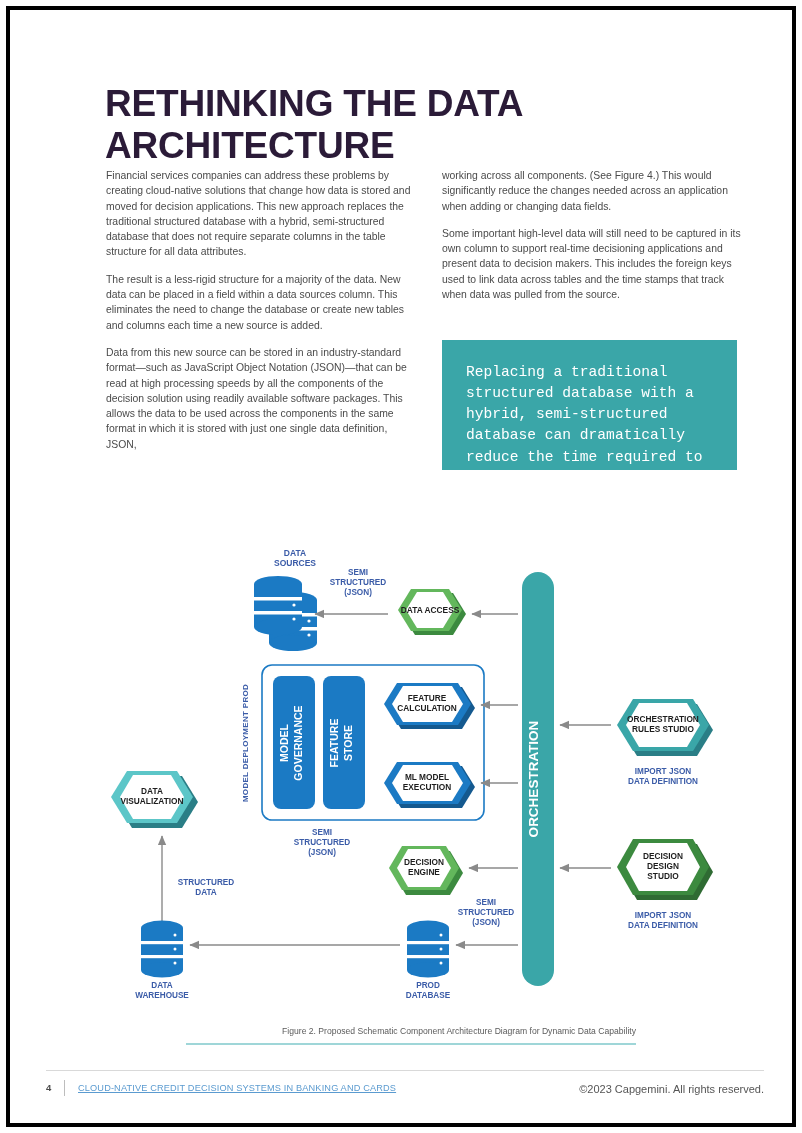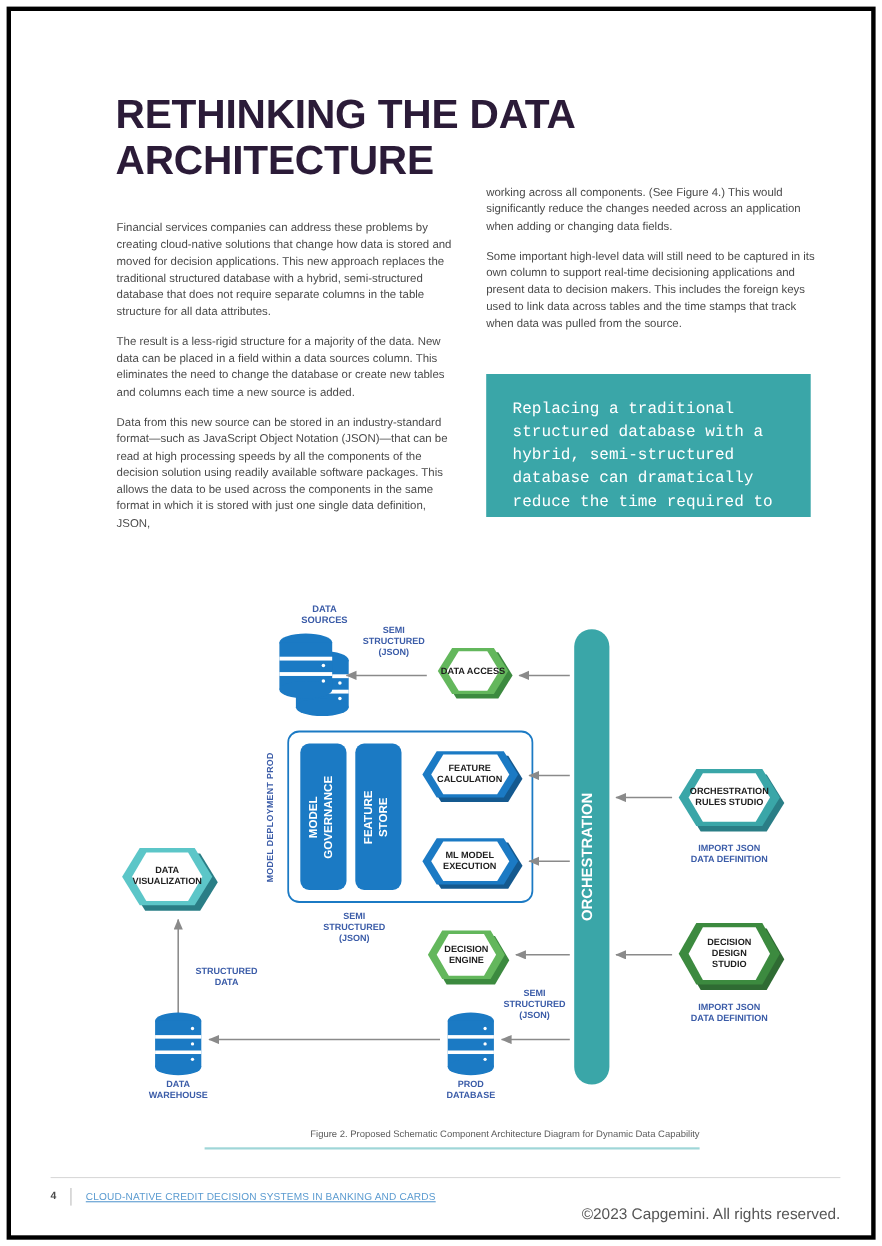--- a/index.html
+++ b/index.html
@@ -26,21 +26,21 @@
     width: 520px;
     font-size: 37px;
     line-height: 1.13;
     font-weight: bold;
     letter-spacing: -0.2px;
     color: #2b1b38;
   }
 
   
   .col { position: absolute; font-size: 10.4px; line-height: 1.47; color: #4a4a4a; }
-  #col-left  { left: 96px;  top: 158px; width: 312px; margin-top: 32px; }
+  #col-left  { left: 96px;  top: 158px; width: 312px; }
   #col-right { left: 432px; top: 158px; width: 300px; }
   .col p { margin: 0 0 12px 0; }
 
   
   #pullquote {
     position: absolute;
     left: 432px; top: 330px;
     width: 295px; height: 130px;
     background: #3aa6a8;
     color: #ffffff;
@@ -66,21 +66,21 @@
     position:absolute; left:176px; top:1033px; width:450px; height:2px;
     background:#9fd6d8;
   }
 
   
   #footer-rule { position:absolute; left:36px; top:1060px; width:718px; height:1px; background:#d9d9d9; }
   #footer { position:absolute; left:36px; top:1070px; width:718px; height:20px; }
   #page-num { position:absolute; left:0; top:2px; font-size:9.5px; font-weight:bold; color:#4a4a4a; }
   #footer-div { position:absolute; left:18px; top:0px; width:1px; height:16px; background:#bdbdbd; }
   #footer-title { position:absolute; left:32px; top:3px; font-size:9.2px; color:#5b9bd0; letter-spacing:0.15px;text-decoration:underline; }
-  #copyright { position:absolute; right:0; top:15px; font-size:14px; color:#555; }
+  #copyright { position:absolute; right:0; top:3px; font-size:11px; color:#555; }
 </style>
 </head>
 <body>
 
 <div id="page">
 
   <h1 id="title">RETHINKING THE DATA ARCHITECTURE</h1>
 
   <div class="col" id="col-left">
     <p>Financial services companies can address these problems by creating cloud-native solutions that change how data is stored and moved for decision applications. This new approach replaces the traditional structured database with a hybrid, semi-structured database that does not require separate columns in the table structure for all data attributes.</p>

